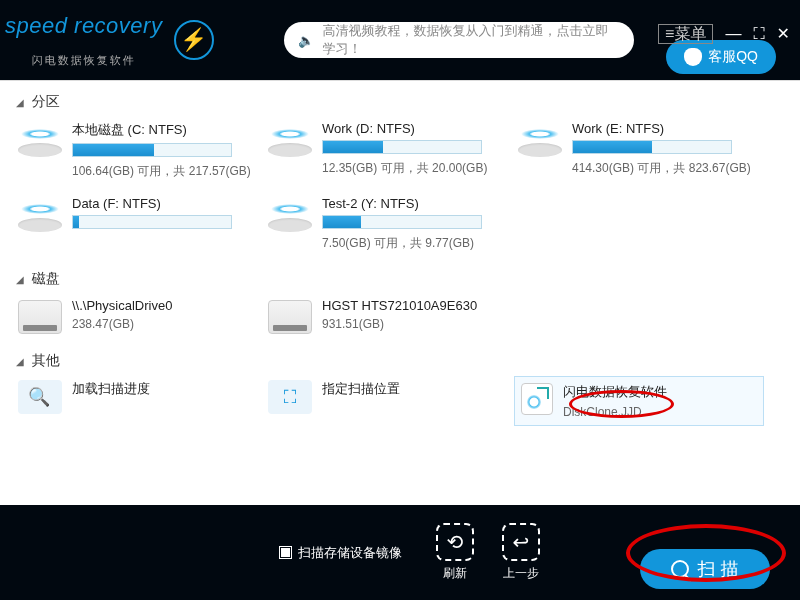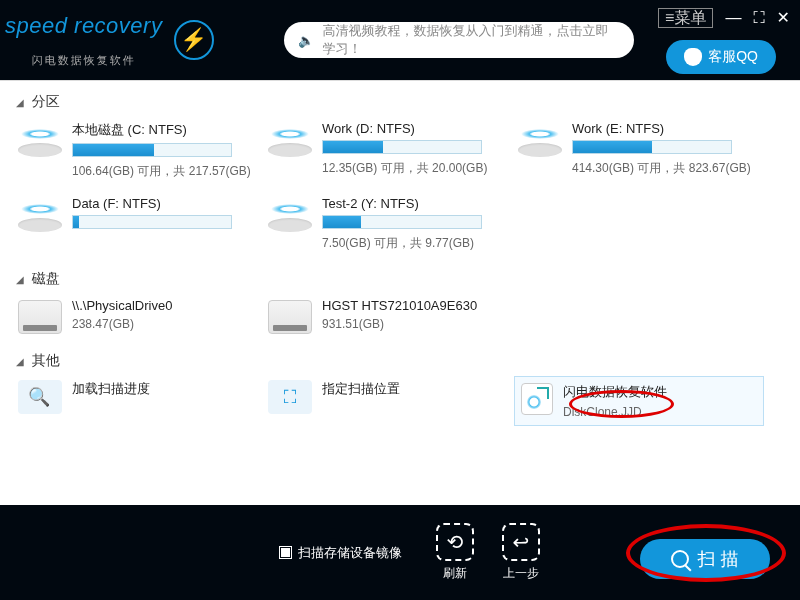--- a/index.html
+++ b/index.html
@@ -8,21 +8,21 @@
 .logo-area { display: flex; align-items: center; }
 .logo-text { color: #1296db; font-size: 22px; font-style: italic; font-weight: 400; letter-spacing: 0.5px; }
 .logo-sub { color: #aaa; font-size: 11px; text-align: center; letter-spacing: 2px; margin-top: 14px; }
 .logo-block { display: flex; flex-direction: column; }
 .logo-circle { width: 40px; height: 40px; border: 2px solid #1296db; border-radius: 50%; display: flex; align-items: center; justify-content: center; margin-left: 12px; }
 .bolt { color: #1296db; font-size: 22px; }
 .tutorial-bar { background: #fff; border-radius: 18px; height: 36px; display: flex; align-items: center; padding: 0 14px; margin-left: 70px; width: 350px; color: #888; font-size: 13px; }
 .speaker-icon { margin-right: 8px; color: #aaa; }
 .qq-btn { background: #1296db; color: #fff; border-radius: 18px; height: 34px; padding: 0 18px; display: flex; align-items: center; font-size: 14px; position: absolute; right: 24px; top: 40px; }
 .qq-icon { width: 18px; height: 18px; margin-right: 6px; background: #fff; border-radius: 50% 50% 60% 60%; position: relative; }
-.win-controls { position: absolute; right: 10px; top: 8px; display: flex; align-items: center; gap: 12px; color: #fff; font-size: 13px; }
+.win-controls { position: absolute; right: 10px; top: 24px; display: flex; align-items: center; gap: 12px; color: #fff; font-size: 13px; }
 .menu-btn { border: 1px solid #888; padding: 1px 6px; font-size: 11px; color: #ccc; }
 .win-controls span { cursor: pointer; font-size: 16px; line-height: 1; }
 
 .content { background: #fff; height: 425px; overflow: auto; border-top: 1px solid #ddd; padding: 6px 14px 10px 14px; }
 .section-header { display: flex; align-items: center; font-size: 14px; color: #333; padding: 6px 2px; }
 .caret { font-size: 10px; color: #666; margin-right: 8px; }
 .grid { display: flex; flex-wrap: wrap; gap: 0; }
 .cell { width: 250px; display: flex; padding: 4px 4px 12px 4px; }
 .disk-icon { width: 44px; height: 30px; margin-right: 10px; margin-top: 6px; position: relative; }
 .disk-platter { width: 44px; height: 14px; background: #e0e0e0; border-radius: 50%; position: absolute; bottom: 0; box-shadow: inset 0 1px 2px rgba(0,0,0,0.1); }
@@ -42,21 +42,21 @@
 .highlight-circle { position: absolute; border: 3px solid #d00; border-radius: 50%; pointer-events: none; }
 .circ1 { width: 105px; height: 28px; left: 569px; top: 390px; }
 
 .footer { background: #010810; height: 95px; display: flex; align-items: center; padding: 0 24px; color: #fff; position: relative; }
 .param-setting { display: flex; align-items: center; font-size: 13px; margin-left: 255px; }
 .param-setting .chk { width: 13px; height: 13px; border: 1px solid #fff; margin-right: 6px; display:inline-block; position:relative; }
 .param-setting .chk::after { content:""; position:absolute; left:1px; top:1px; width:9px; height:9px; background:#fff; }
 .footer-btns { display: flex; gap: 28px; margin-left: 34px; }
 .fbtn { display: flex; flex-direction: column; align-items: center; font-size: 12px; }
 .fbtn-box { width: 38px; height: 38px; border: 2px solid #fff; border-radius: 8px; display: flex; align-items: center; justify-content: center; margin-bottom: 4px; font-size: 20px; border-style: dashed; }
-.scan-btn { position: absolute; right: 30px; top: 34px; background: #1296db; color: #fff; border-radius: 20px; height: 40px; width: 130px; display: flex; align-items: center; justify-content: center; font-size: 18px; }
+.scan-btn { position: absolute; right: 30px; top: 44px; background: #1296db; color: #fff; border-radius: 20px; height: 40px; width: 130px; display: flex; align-items: center; justify-content: center; font-size: 18px; }
 .scan-btn .mag { margin-right: 8px; width: 18px; height: 18px; border: 2px solid #fff; border-radius: 50%; position: relative; }
 .scan-btn .mag::after { content:""; position:absolute; width:8px; height:2px; background:#fff; bottom:-3px; right:-5px; transform:rotate(45deg); }
 .circ2 { width: 160px; height: 58px; right: 14px; bottom: 18px; position: absolute; border: 4px solid #d00; border-radius: 50%; pointer-events:none; }
 </style>
 </head>
 <body>
 
 <div class="header">
   <div class="logo-area">
     <div class="logo-block">

